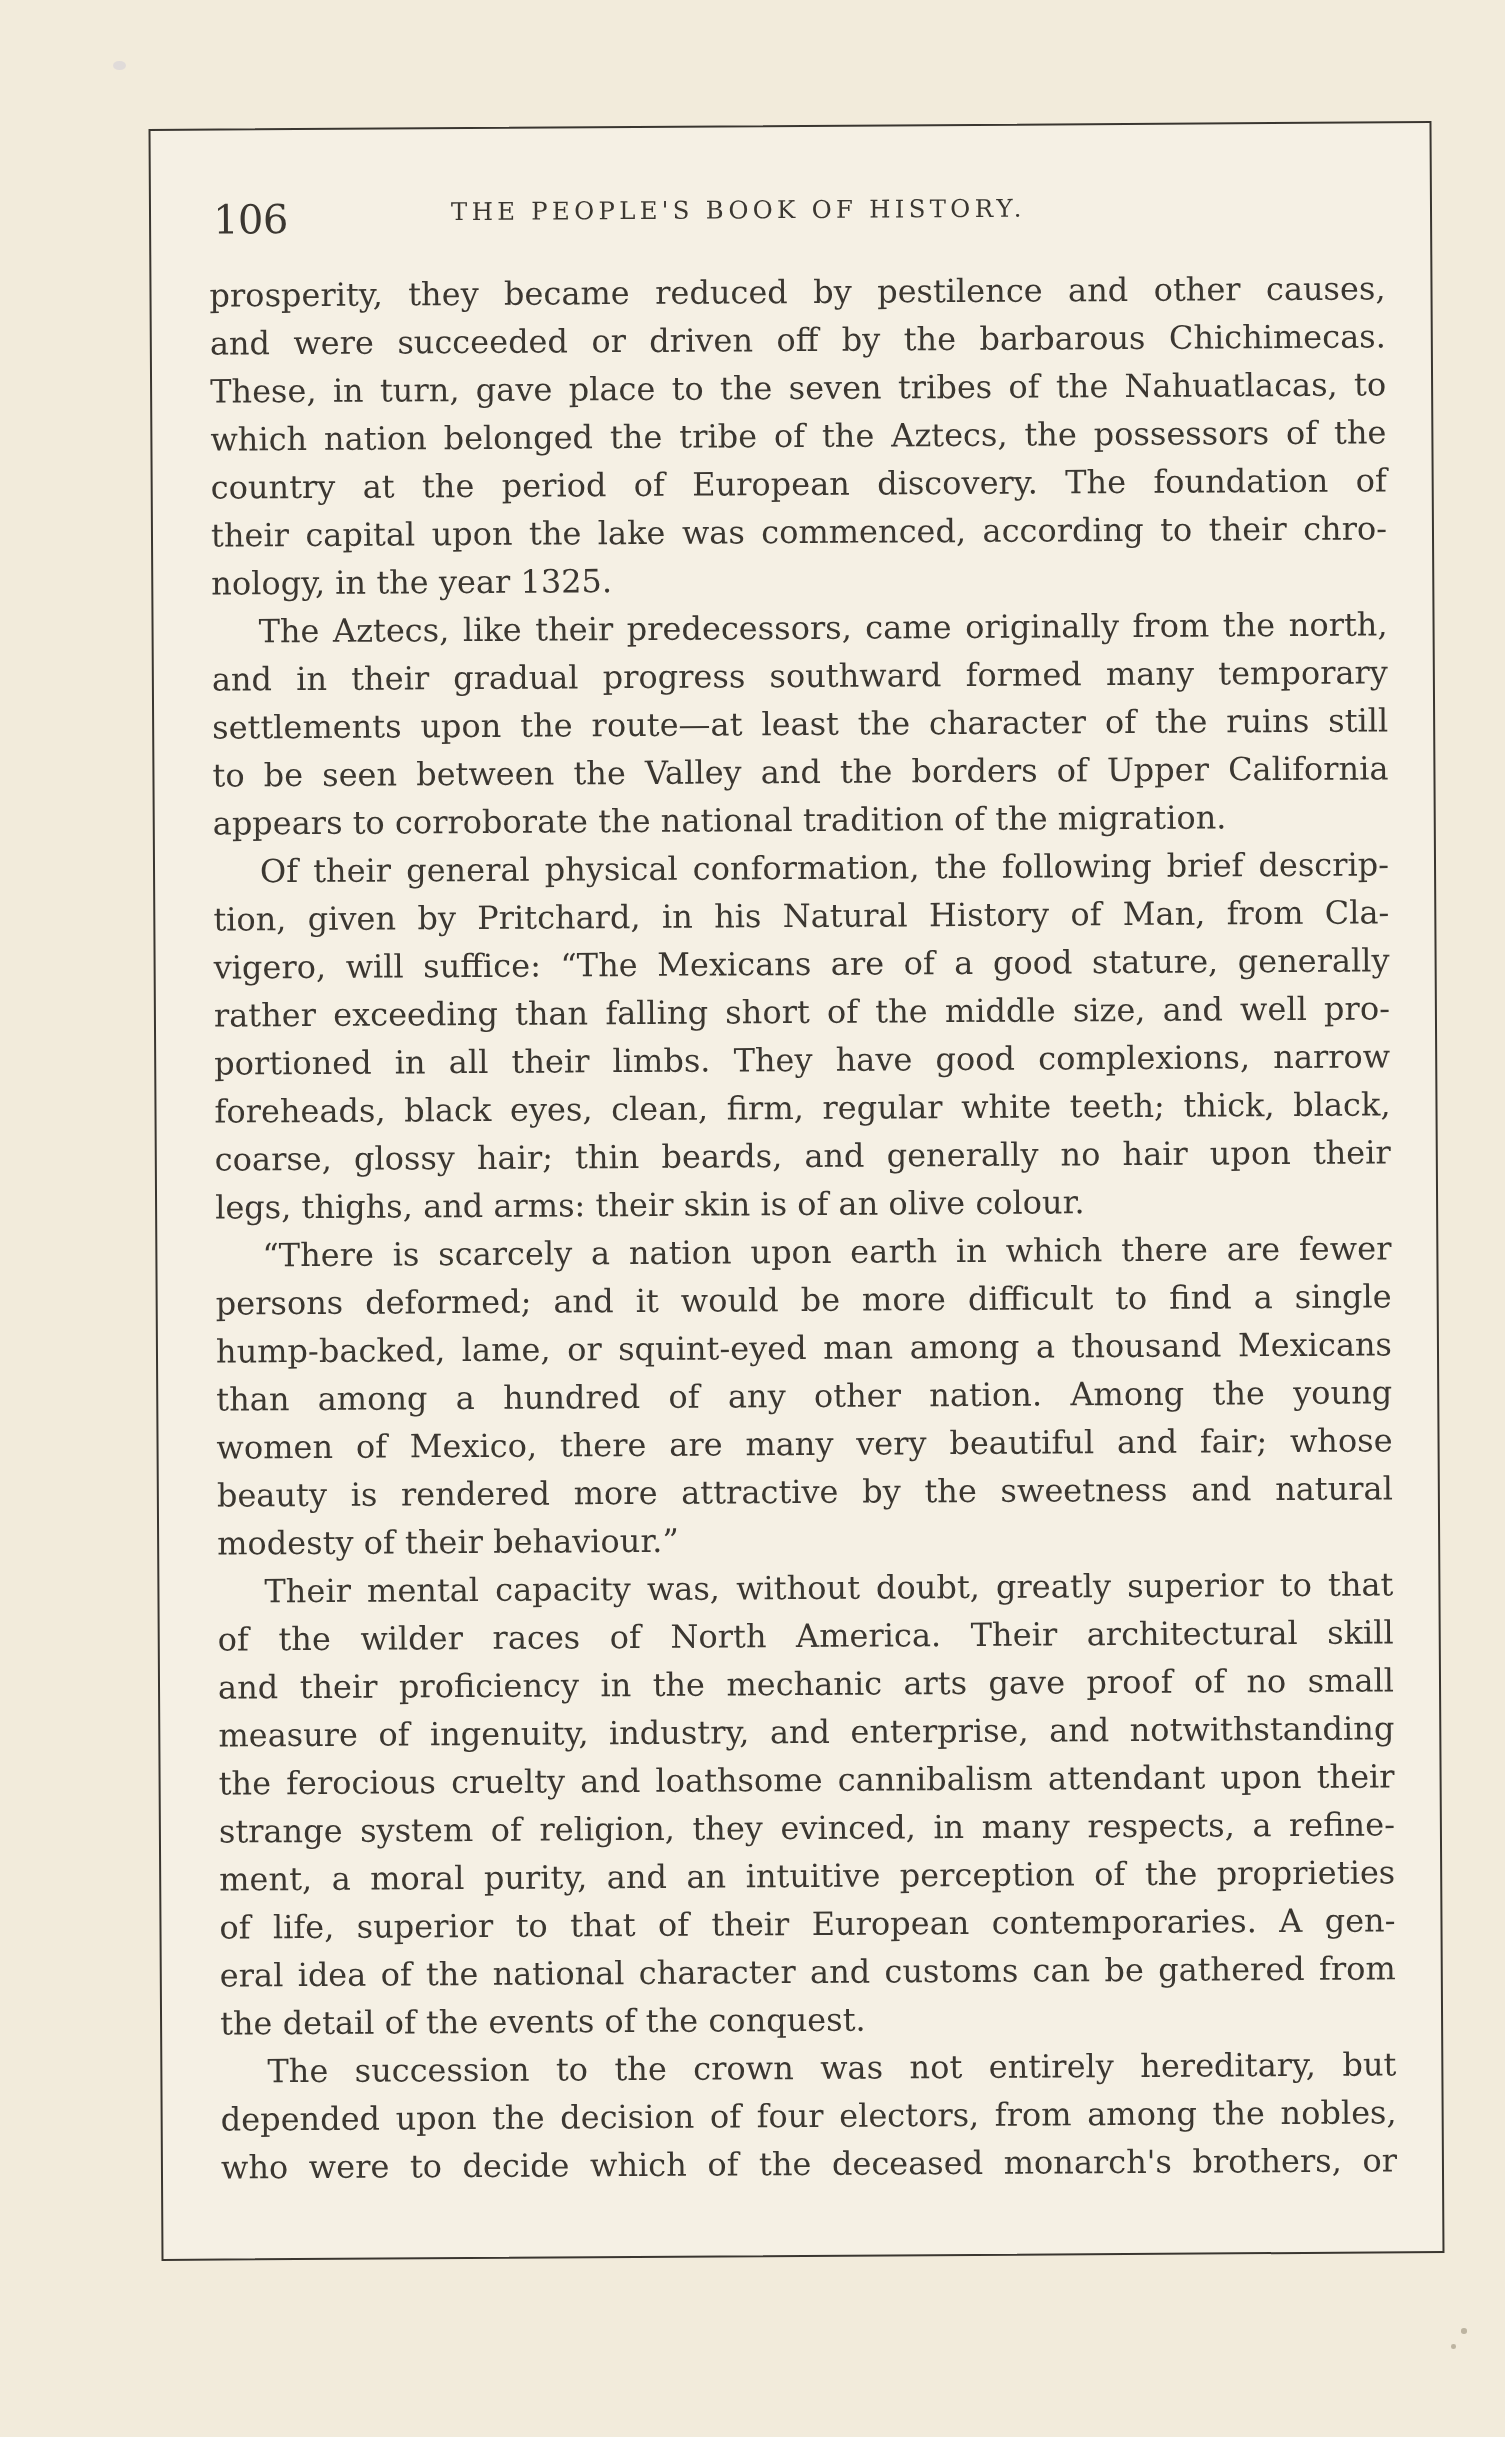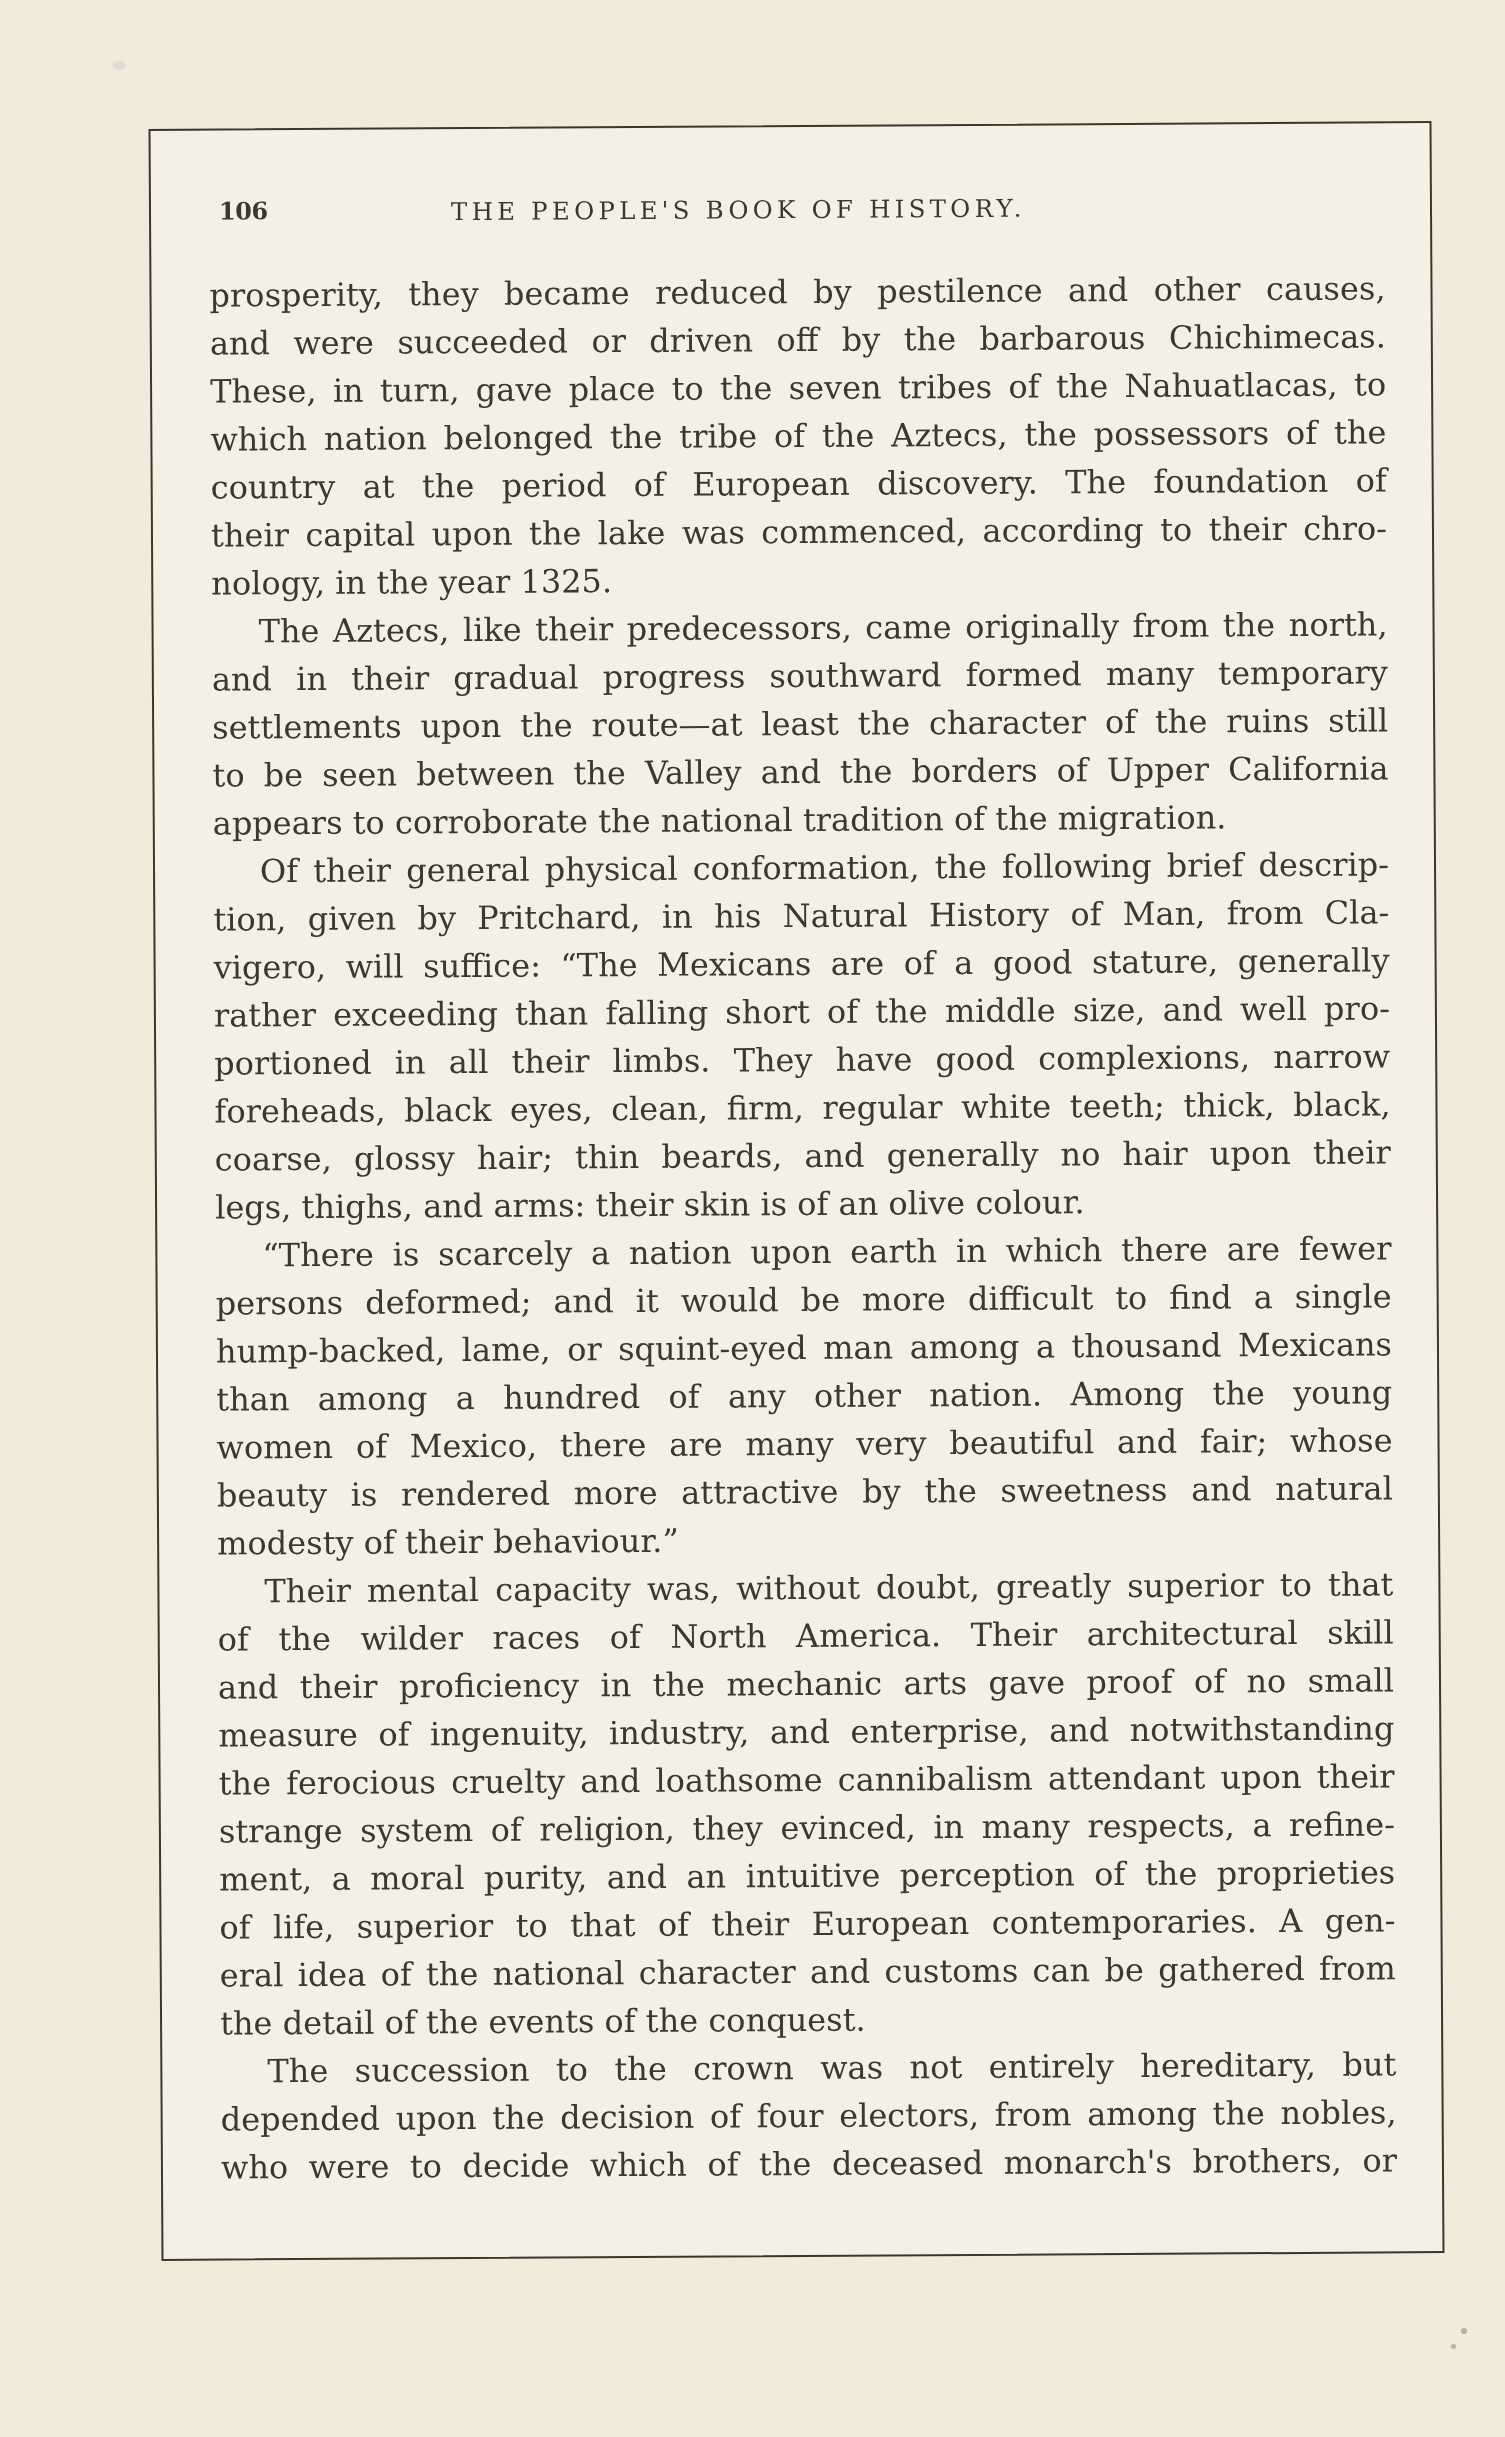--- a/index.html
+++ b/index.html
@@ -19,22 +19,22 @@
     box-sizing: border-box;
     transform: rotate(-0.35deg);
     transform-origin: 50% 50%;
   }
   .running-head {
     position: absolute;
     left: 58px; top: 64px;
     width: 1174px; height: 38px;
   }
   .page-number {
-    position: absolute; left: 10px; top: 1.9px;
-    font-size: 24px; letter-spacing: -0.5px; font-weight: bold;
+    position: absolute; left: 4px; top: 1.9px;
+    font-size: 40px; letter-spacing: -0.5px;
   }
   .running-title {
     position: absolute; left: 242px; top: 3.8px;
     font-size: 24.4px; letter-spacing: 4.3px;
   }
   .body-text {
     position: absolute;
     left: 58px; top: 141px;
     width: 1176px;
   }

